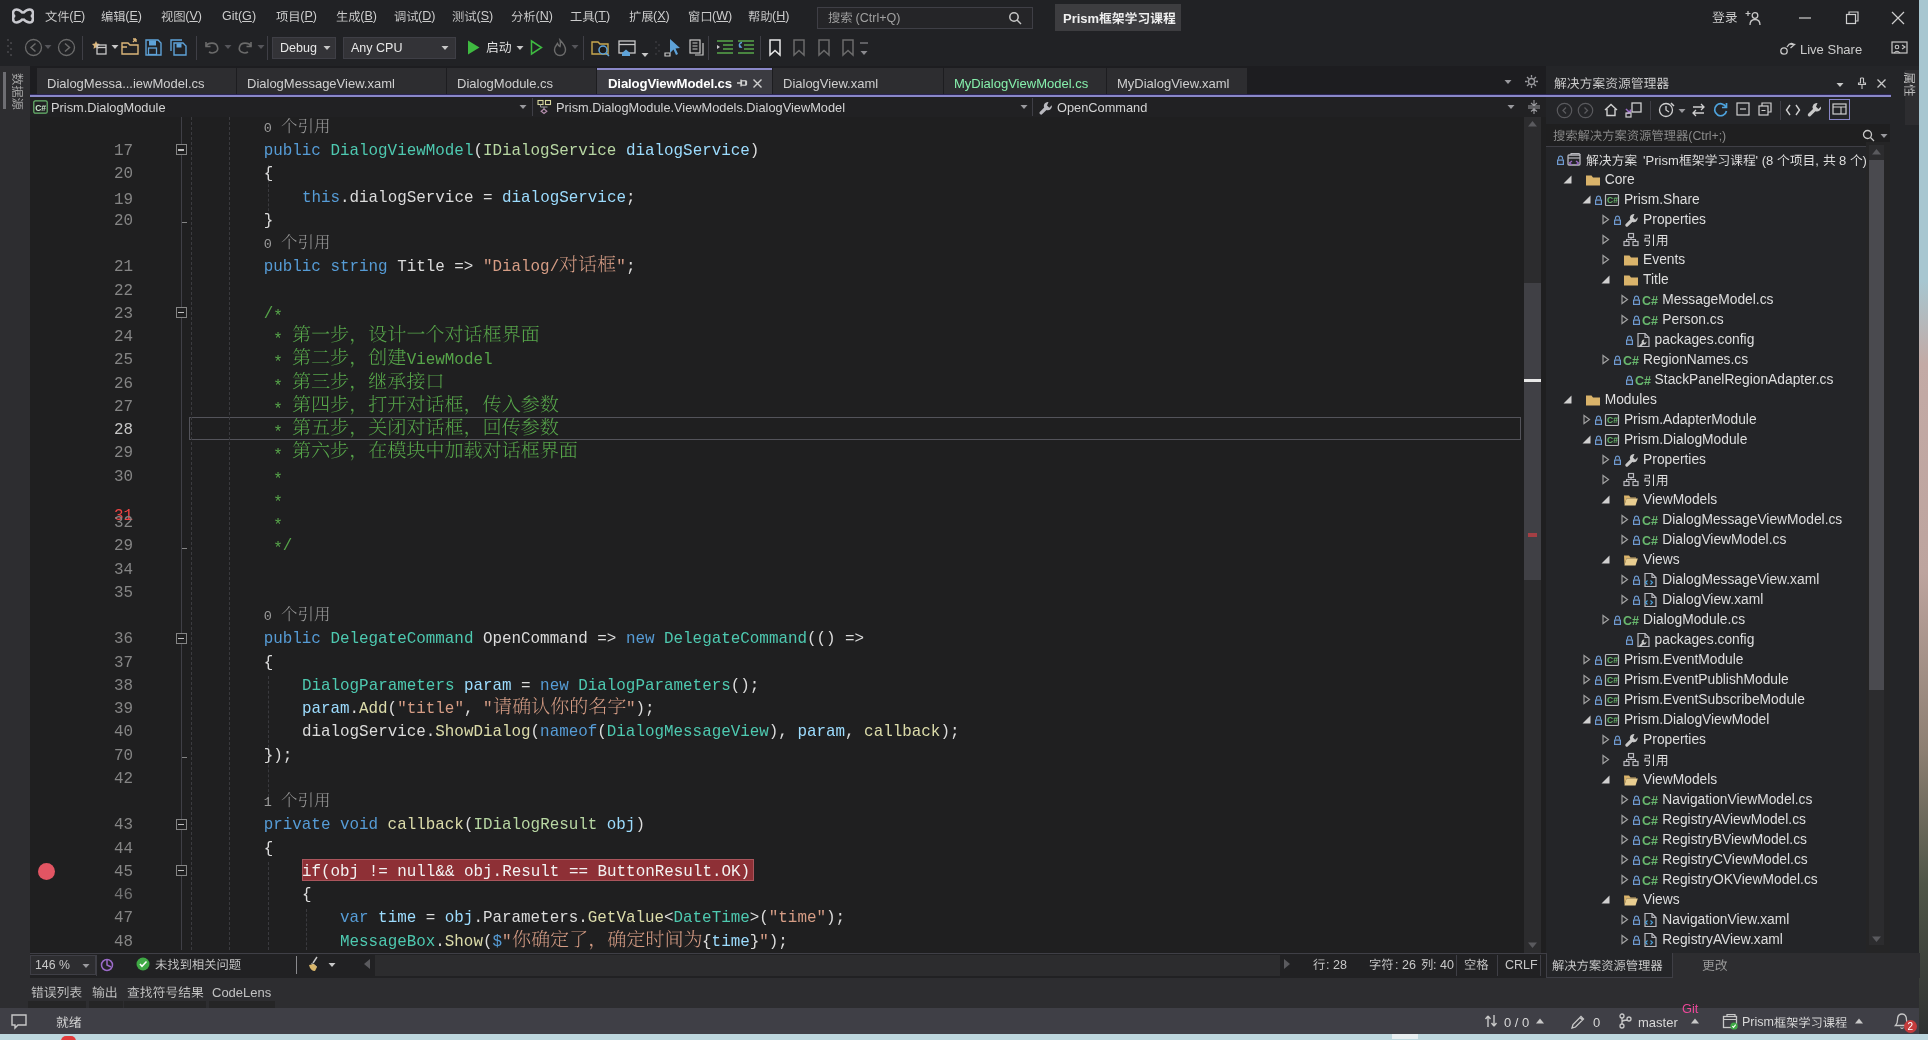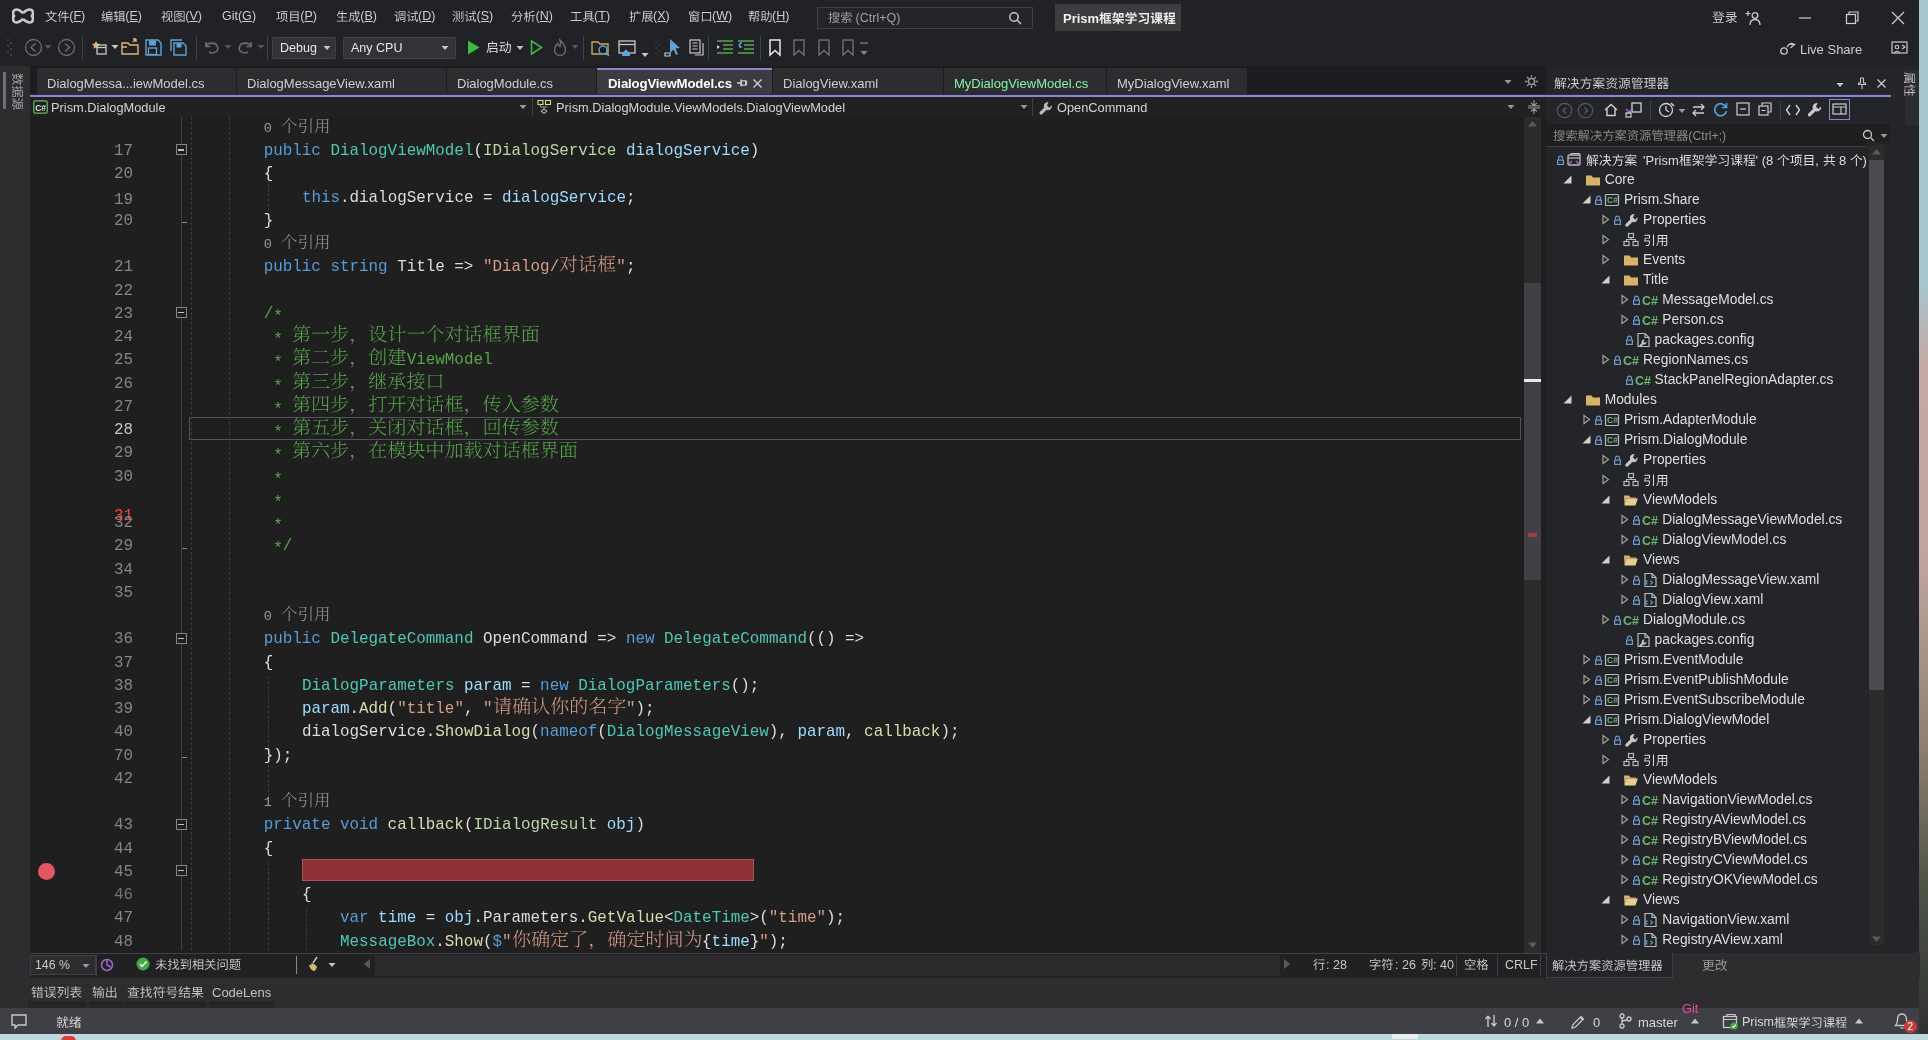--- a/index.html
+++ b/index.html
@@ -878,20 +878,21 @@
 <div class="t" style="left:463.9px;top:816.2px;font:normal 15.9px 'Liberation Mono';color:#dcdcdc">(</div>
 <div class="t" style="left:473.4px;top:816.2px;font:normal 15.9px 'Liberation Mono';color:#b8d7a3">IDialogResult</div>
 <div class="t" style="left:597.3px;top:816.2px;font:normal 15.9px 'Liberation Mono';color:#dcdcdc"> </div>
 <div class="t" style="left:606.8px;top:816.2px;font:normal 15.9px 'Liberation Mono';color:#9cdcfe">obj</div>
 <div class="t" style="left:635.4px;top:816.2px;font:normal 15.9px 'Liberation Mono';color:#dcdcdc">)</div>
 <div class="t" style="left:113.9px;top:839.5px;font:normal 15.9px 'Liberation Mono';color:#858585">44</div>
 <div class="t" style="left:263.7px;top:839.5px;font:normal 15.9px 'Liberation Mono';color:#dcdcdc">{</div>
 <div class="t" style="left:113.9px;top:862.7px;font:normal 15.9px 'Liberation Mono';color:#858585">45</div>
 <div class="a" style="left:175.5px;top:865px;width:11px;height:11px;background:#1f1f20;border:1px solid #858585"></div>
 <div class="a" style="left:178px;top:870.2px;width:6px;height:1.2px;background:#bfbfbf"></div>
+<div class="t" style="left:301.9px;top:862.7px;font:normal 15.9px 'Liberation Mono';color:#f2f2f2">if(obj != null&amp;&amp; obj.Result == ButtonResult.OK)</div>
 <div class="t" style="left:113.9px;top:886px;font:normal 15.9px 'Liberation Mono';color:#737373">46</div>
 <div class="t" style="left:301.9px;top:886px;font:normal 15.9px 'Liberation Mono';color:#dcdcdc">{</div>
 <div class="t" style="left:113.9px;top:909.2px;font:normal 15.9px 'Liberation Mono';color:#858585">47</div>
 <div class="t" style="left:340px;top:909.2px;font:normal 15.9px 'Liberation Mono';color:#569cd6">var</div>
 <div class="t" style="left:368.6px;top:909.2px;font:normal 15.9px 'Liberation Mono';color:#dcdcdc"> </div>
 <div class="t" style="left:378.1px;top:909.2px;font:normal 15.9px 'Liberation Mono';color:#9cdcfe">time</div>
 <div class="t" style="left:416.2px;top:909.2px;font:normal 15.9px 'Liberation Mono';color:#dcdcdc"> = </div>
 <div class="t" style="left:444.8px;top:909.2px;font:normal 15.9px 'Liberation Mono';color:#9cdcfe">obj</div>
 <div class="t" style="left:473.4px;top:909.2px;font:normal 15.9px 'Liberation Mono';color:#dcdcdc">.</div>
 <div class="t" style="left:482.9px;top:909.2px;font:normal 15.9px 'Liberation Mono';color:#dcdcdc">Parameters</div>

